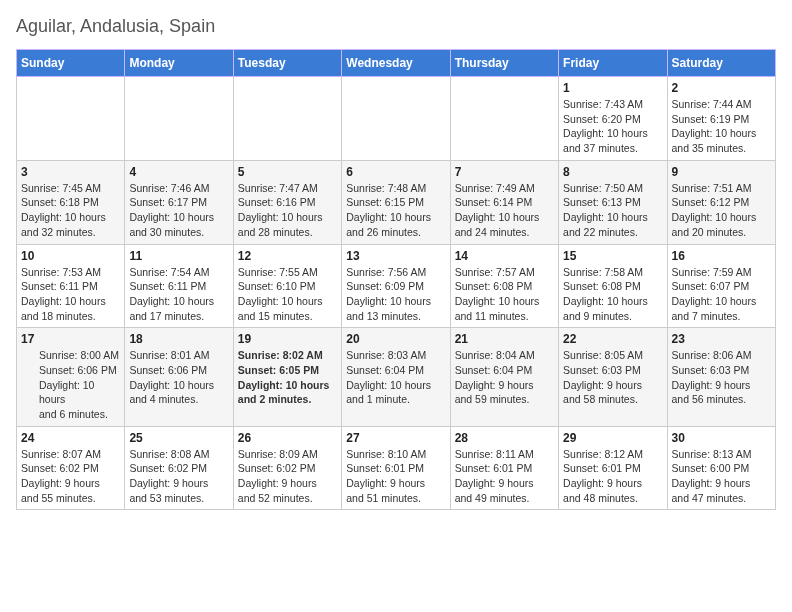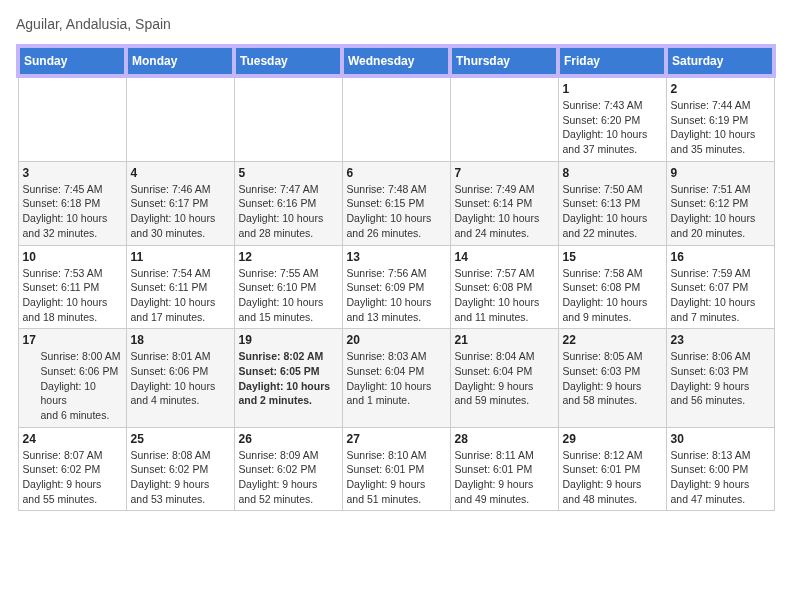--- a/index.html
+++ b/index.html
@@ -34,36 +34,36 @@
     }
     .title-block {
       text-align: right;
     }
     .month-year {
       font-size: 32px;
       font-weight: normal;
       color: #333;
     }
     .location {
-      font-size: 14px;
+      font-size: 18px;
       color: #555;
     }
     .calendar {
       width: 100%;
       border-collapse: collapse;
       font-size: 11px;
     }
     .calendar thead th {
       background-color: #3a7bd5;
       color: #fff;
       padding: 6px 4px;
       text-align: left;
       font-size: 12px;
       font-weight: bold;
-      border: 4px solid #c4b5fd;
+      border: 1px solid #c4b5fd;
       margin-left: 48px;
     }
     .calendar tbody td {
       vertical-align: top;
       padding: 4px;
       border: 1px solid #ccc;
       width: calc(100% / 7);
       height: 80px;
       background: #fff;
     }

